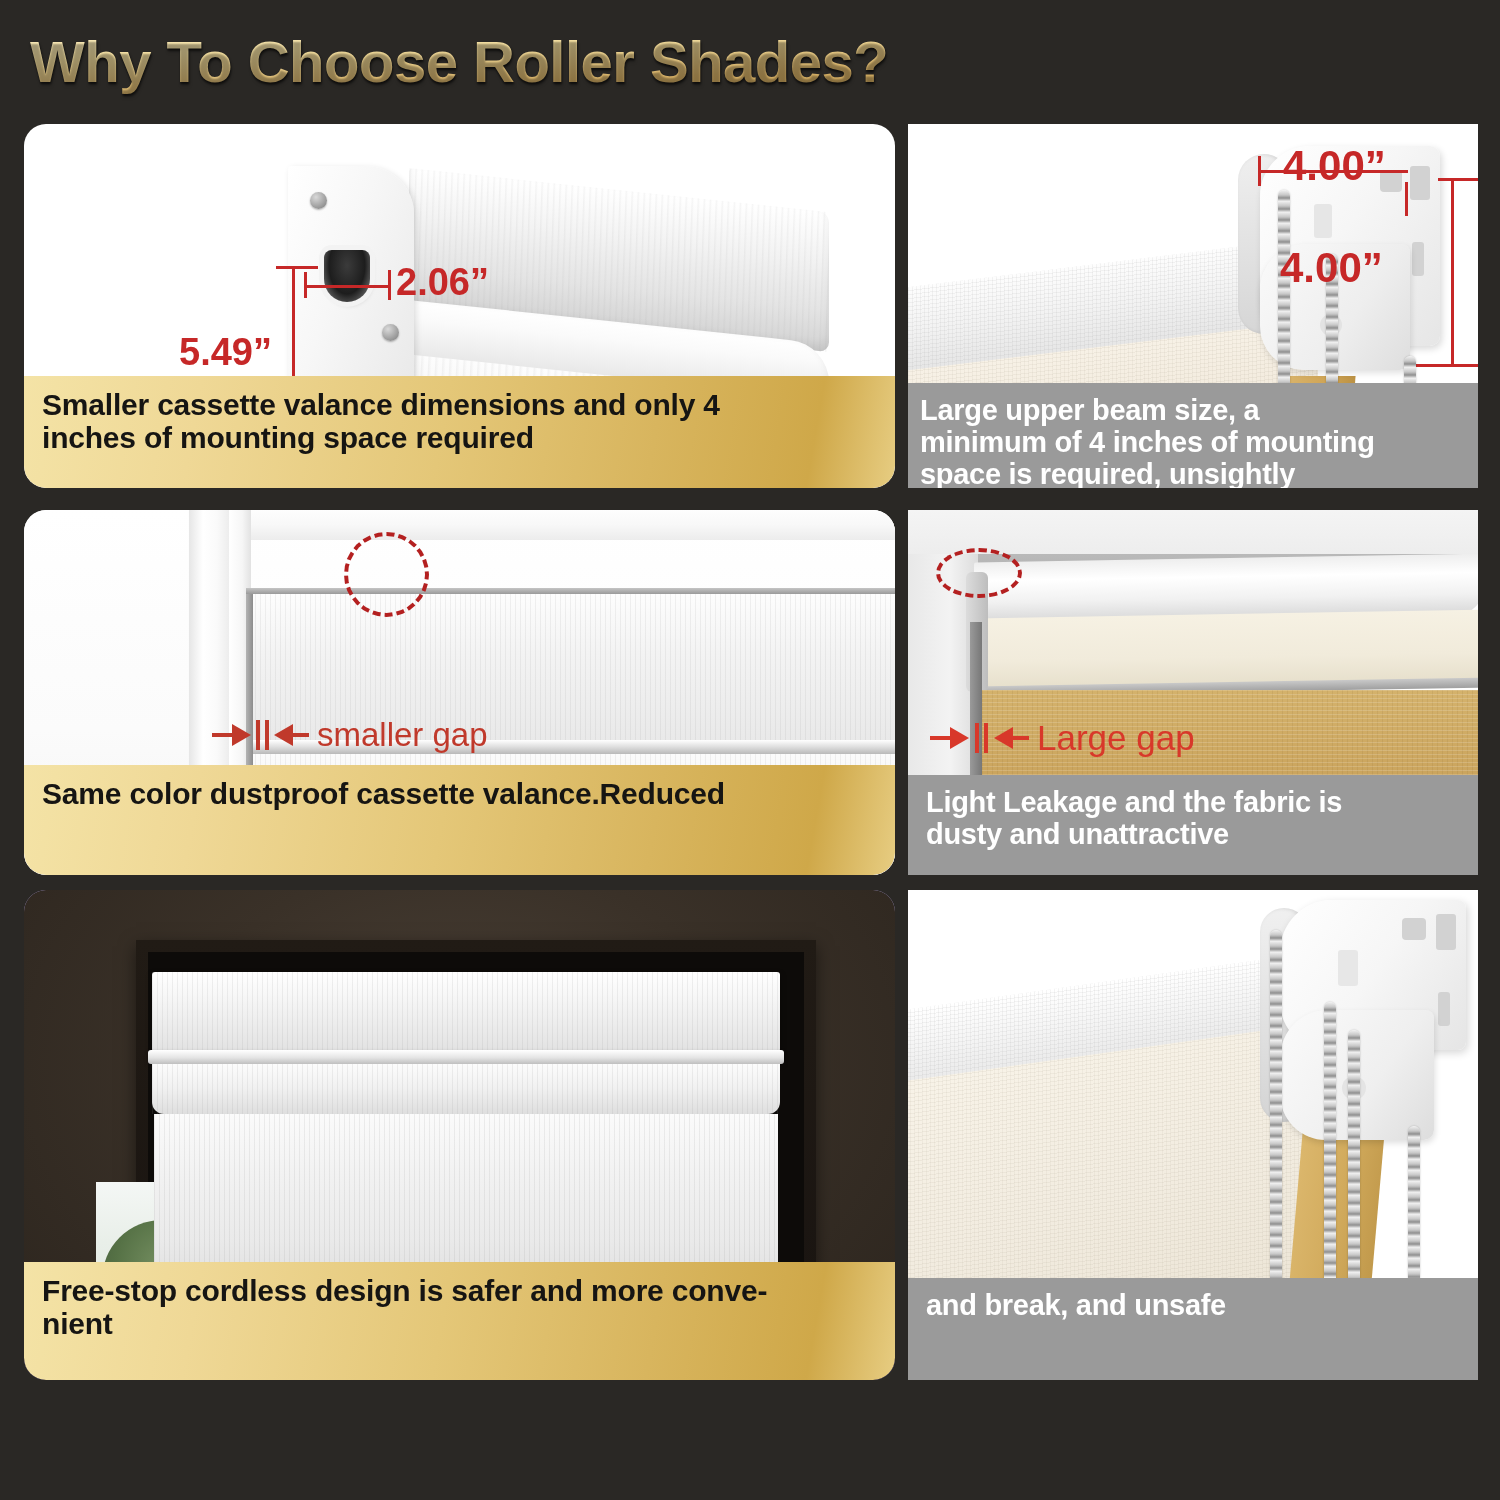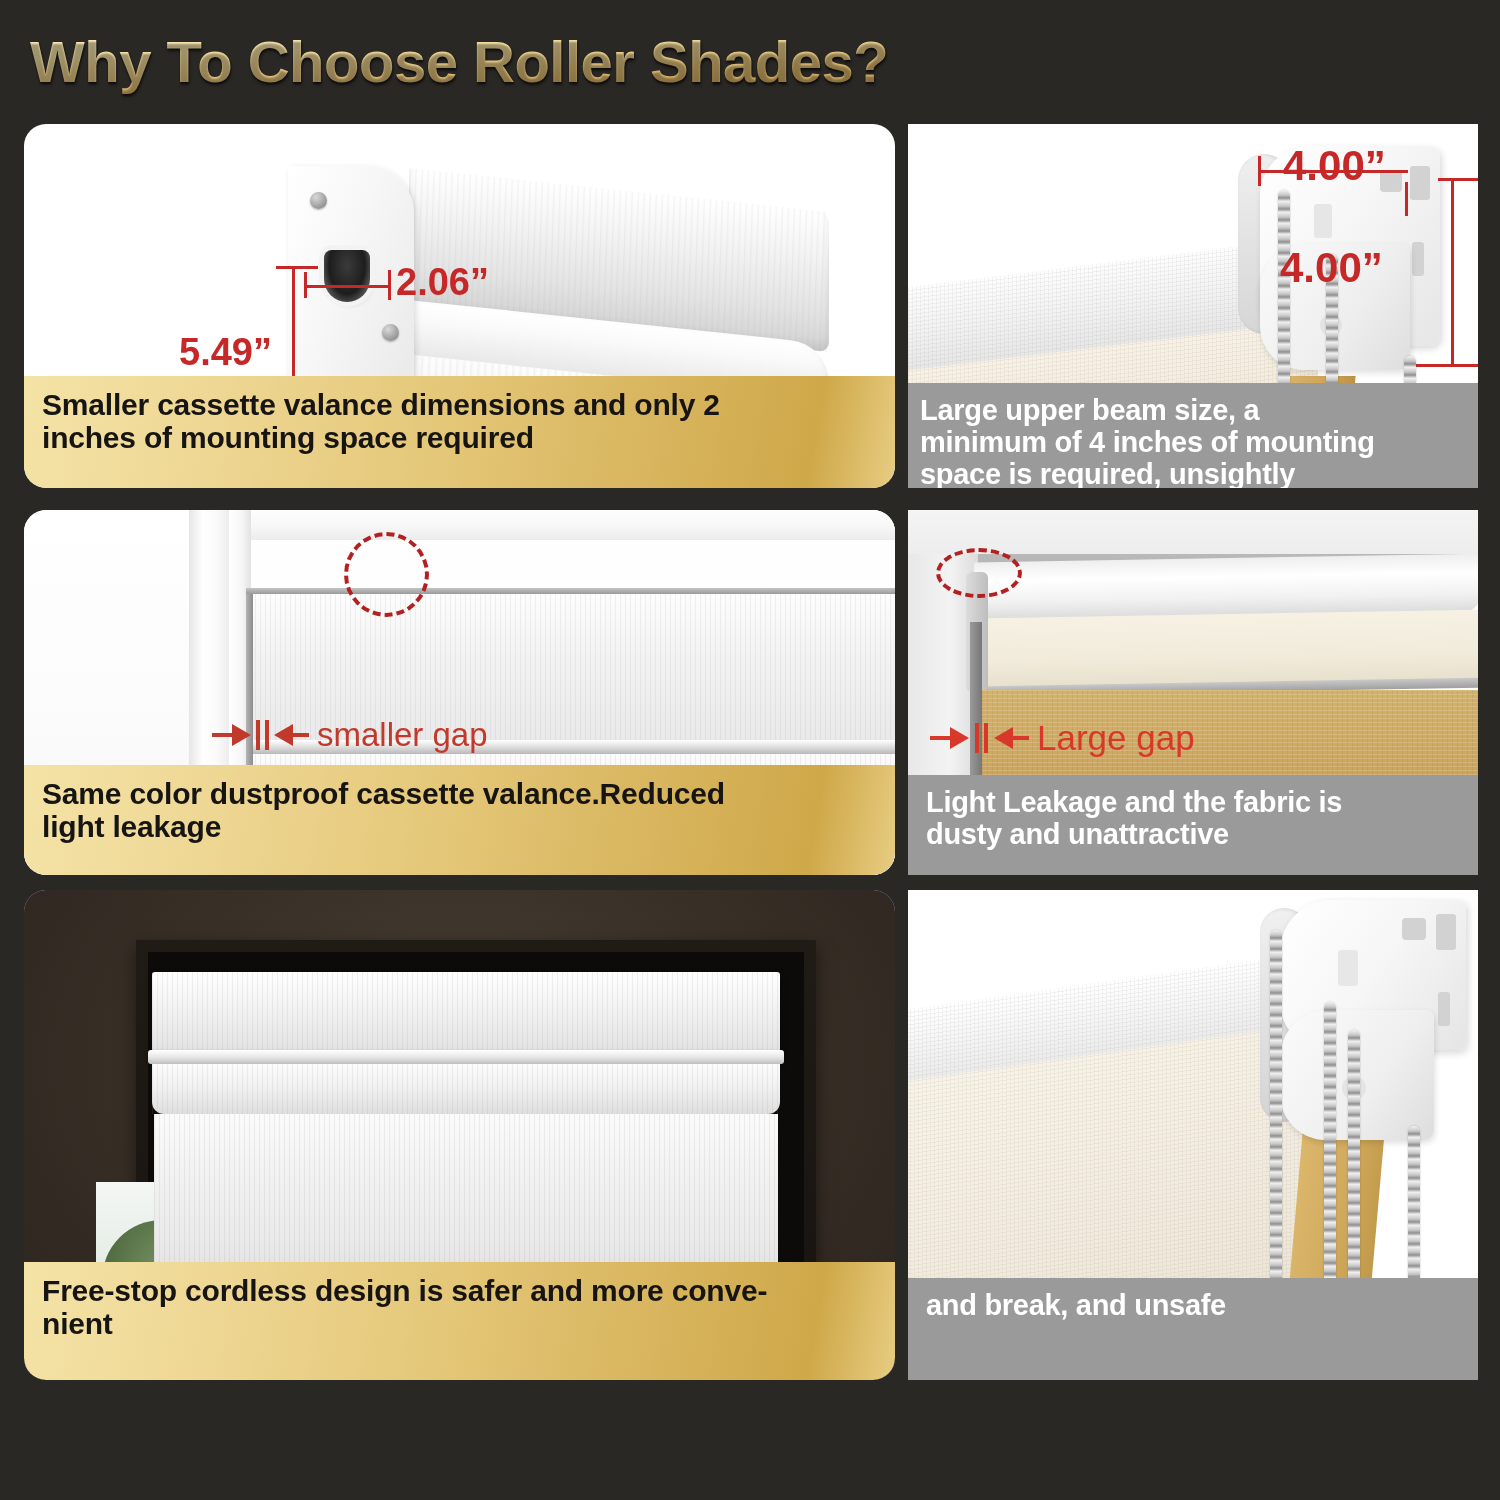--- a/index.html
+++ b/index.html
@@ -519,21 +519,21 @@
       <div class="dtick-h" style="left:252px; top:339px; width:42px;"></div>
       <div class="dim-lbl" style="left:155px; top:207px; font-size:38px;">5.49”</div>
 
       <div class="dline-h" style="left:280px; top:161px; width:87px;"></div>
       <div class="dtick-v" style="left:280px; top:148px; height:26px;"></div>
       <div class="dtick-v" style="left:364px; top:146px; height:30px;"></div>
       <div class="dim-lbl" style="left:372px; top:137px; font-size:38px;">2.06”</div>
     </div>
 
     <div class="caption gold cap-r1g">
-      <span class="ln">Smaller cassette valance dimensions and only 2</span>
+      <span class="ln">Smaller cassette valance dimensions and only 4</span>
       <span class="ln">inches of mounting space required</span>
     </div>
   </div>
 
   <div class="panel right row1 p2-bg">
     <div class="photo">
       <div class="p2-shade-white"></div>
       <div class="p2-shade-cream"></div>
       <div class="p2-gold-strip"></div>
 
@@ -592,21 +592,20 @@
             <i></i>
           </div>
         <div class="arrow-l"></div>
         <div class="arrow-stem-l" style="width:16px;"></div>
         <span class="lbl" style="margin-left:8px; font-size:33px;">smaller gap</span>
       </div>
     </div>
 
     <div class="caption gold cap-r2g">
       <span class="ln">Same color dustproof cassette valance.Reduced</span>
-      <span class="ln">light leakage</span>
     </div>
   </div>
 
   <div class="panel right row2 p4-bg">
     <div class="photo">
       <div class="p4-wall-top"></div>
       <div class="p4-wall-gray"></div>
       <div class="p4-left-wall"></div>
       <div class="p4-tube"></div>
       <div class="p4-cream"></div>

